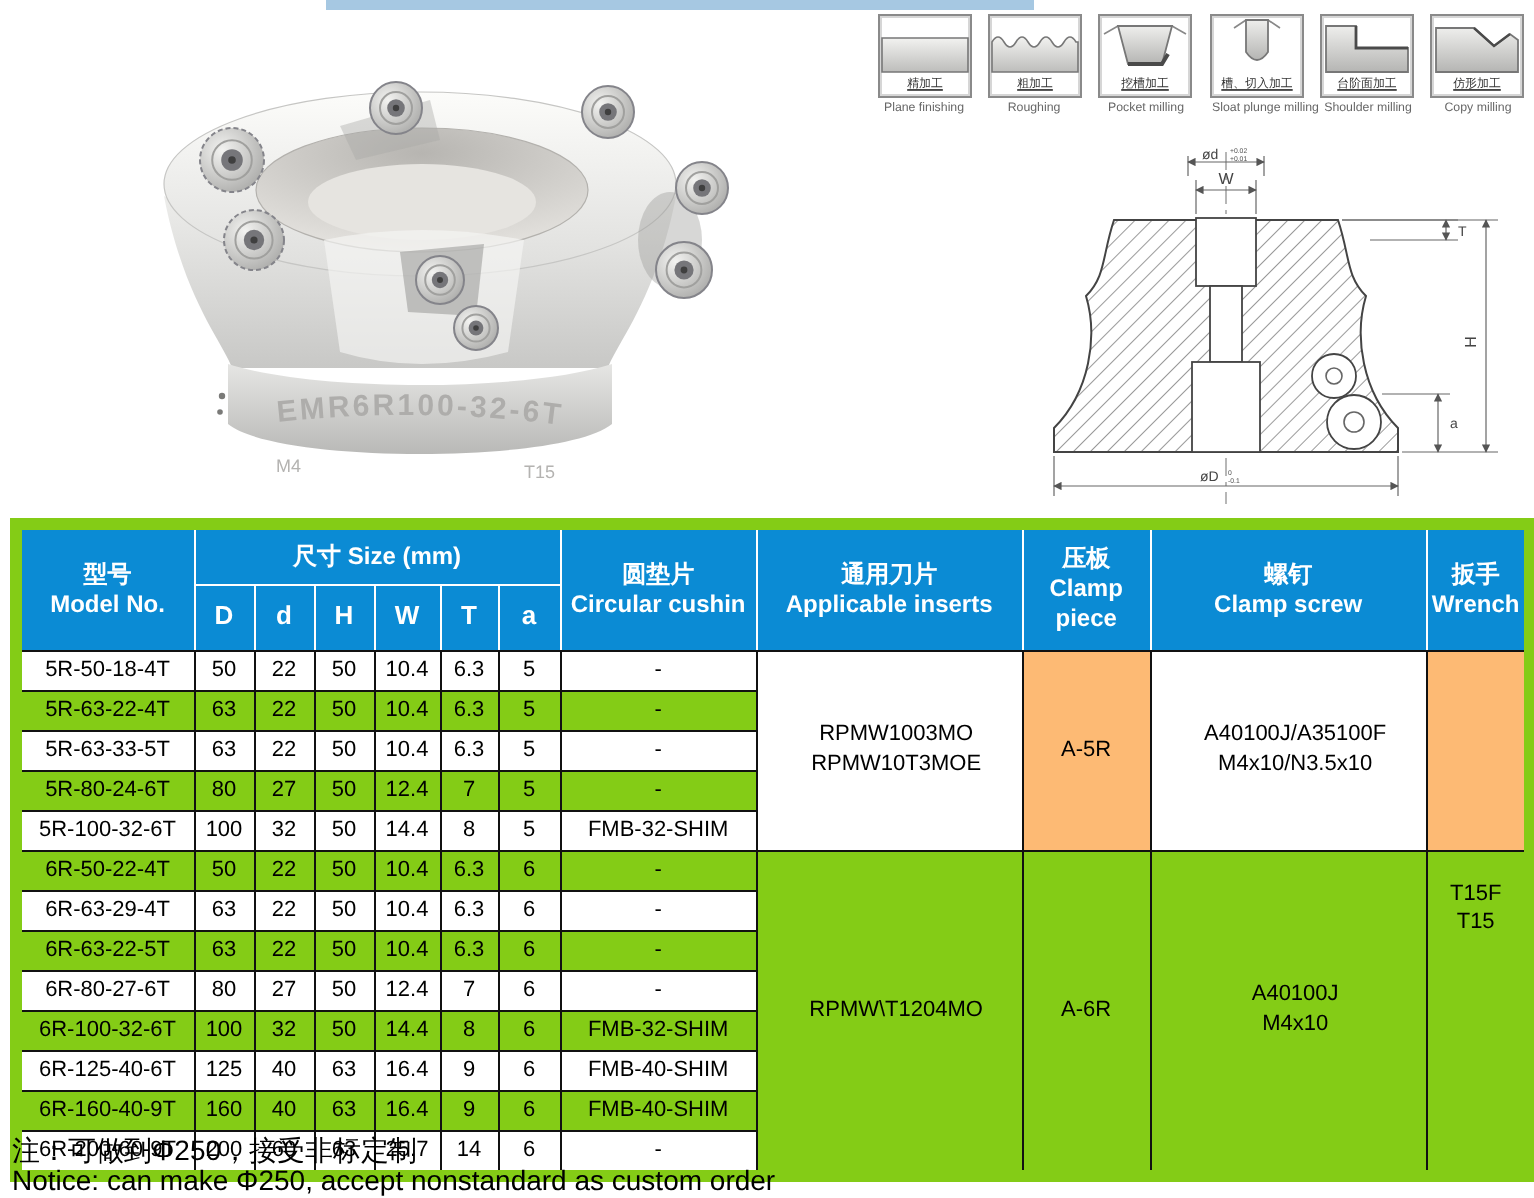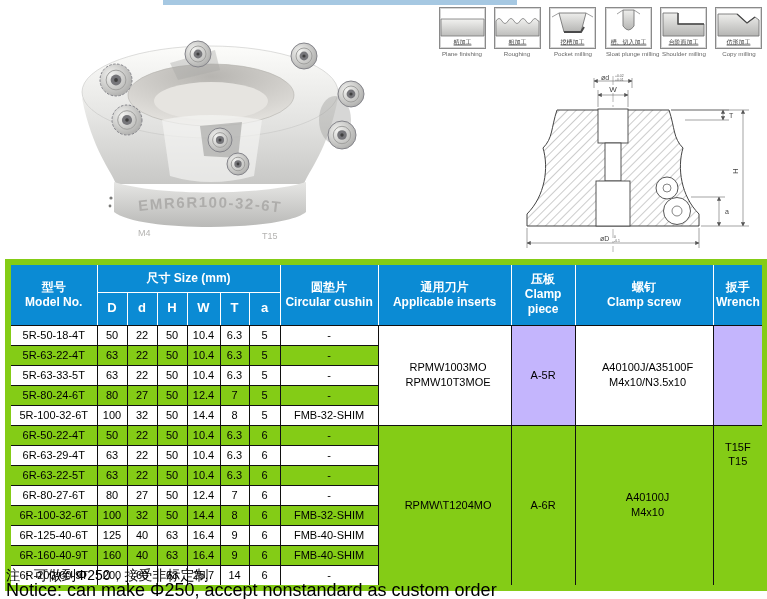--- a/index.html
+++ b/index.html
@@ -21,27 +21,27 @@
              table-layout:fixed;border:6px solid #84cc16;}
   table.spec thead th{background:#0b8bd4;color:#fff;border:1px solid #fff;font-weight:bold;
              font-size:12px;line-height:1.25;padding:1px 0;}
   table.spec thead tr.sub th{font-size:13px;height:30px;}
   table.spec thead tr:first-child{height:30px;}
   table.spec thead th.hb{border-bottom-color:#111;}
   table.spec tbody td{border:1px solid #111;font-size:11px;height:19px;background:#fff;
              text-align:center;padding:0;line-height:1.15;overflow:hidden;}
   table.spec tbody tr.alt td{background:#84cc16;}
   table.spec tbody td.group-white{background:#fff;padding-left:7px;}
-  table.spec tbody td.group-beige{background:#c4b5fd;}
+  table.spec tbody td.group-beige{background:#fdba74;}
   table.spec tbody td.wrench-top{vertical-align:top;padding-top:14px;line-height:1.35;}
   table.spec tbody td.multiline{line-height:1.35;}
 
   .notes{position:absolute;left:6px;top:567px;}
   .note-zh{font-size:14px;line-height:16px;font-weight:500;}
-  .note-en{font-size:18px;line-height:15px;}
+  .note-en{font-size:14px;line-height:15px;}
 </style>
 </head>
 <body>
 
 <div class="strip"></div>
 
 <div class="photo">
   <svg width="320" height="245" viewBox="0 0 320 245">
     <defs>
       <linearGradient id="pr1" x1="0" y1="0" x2="0" y2="1">

